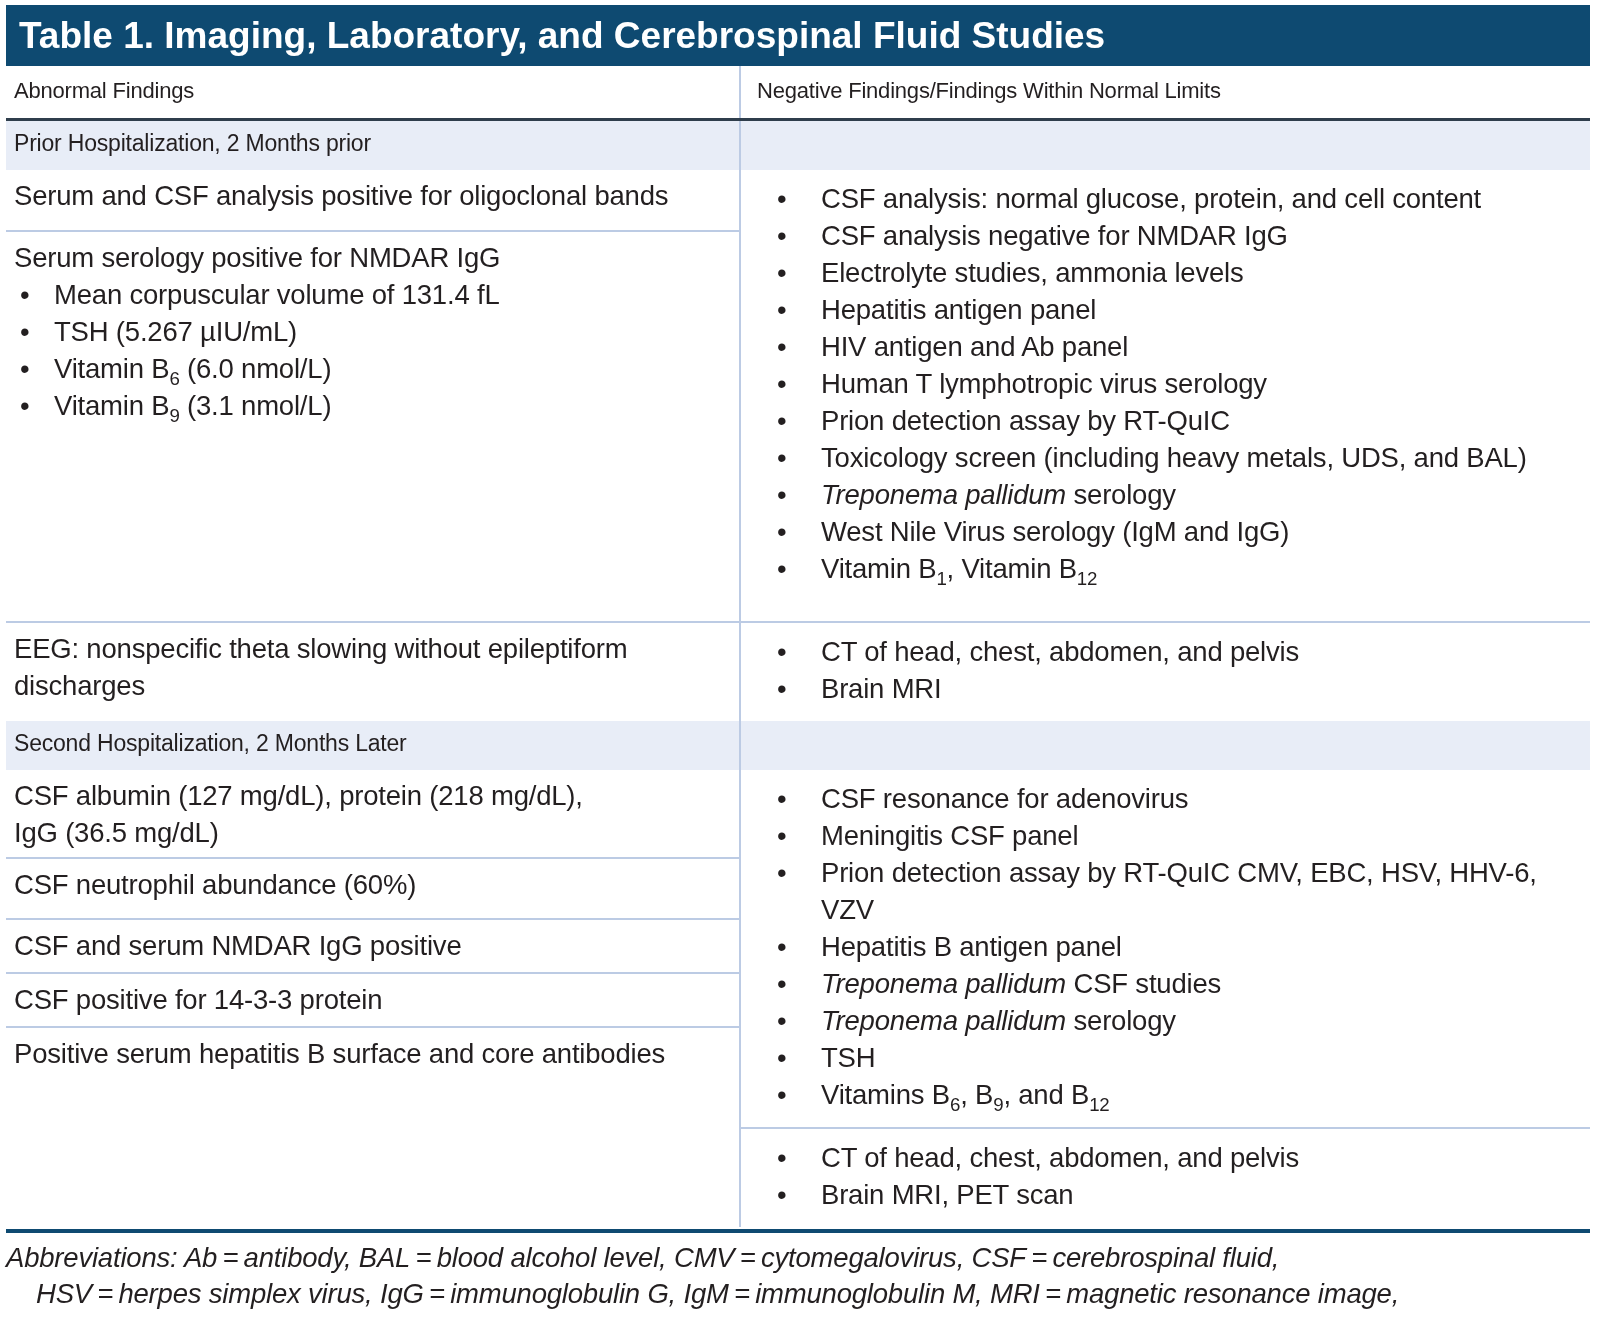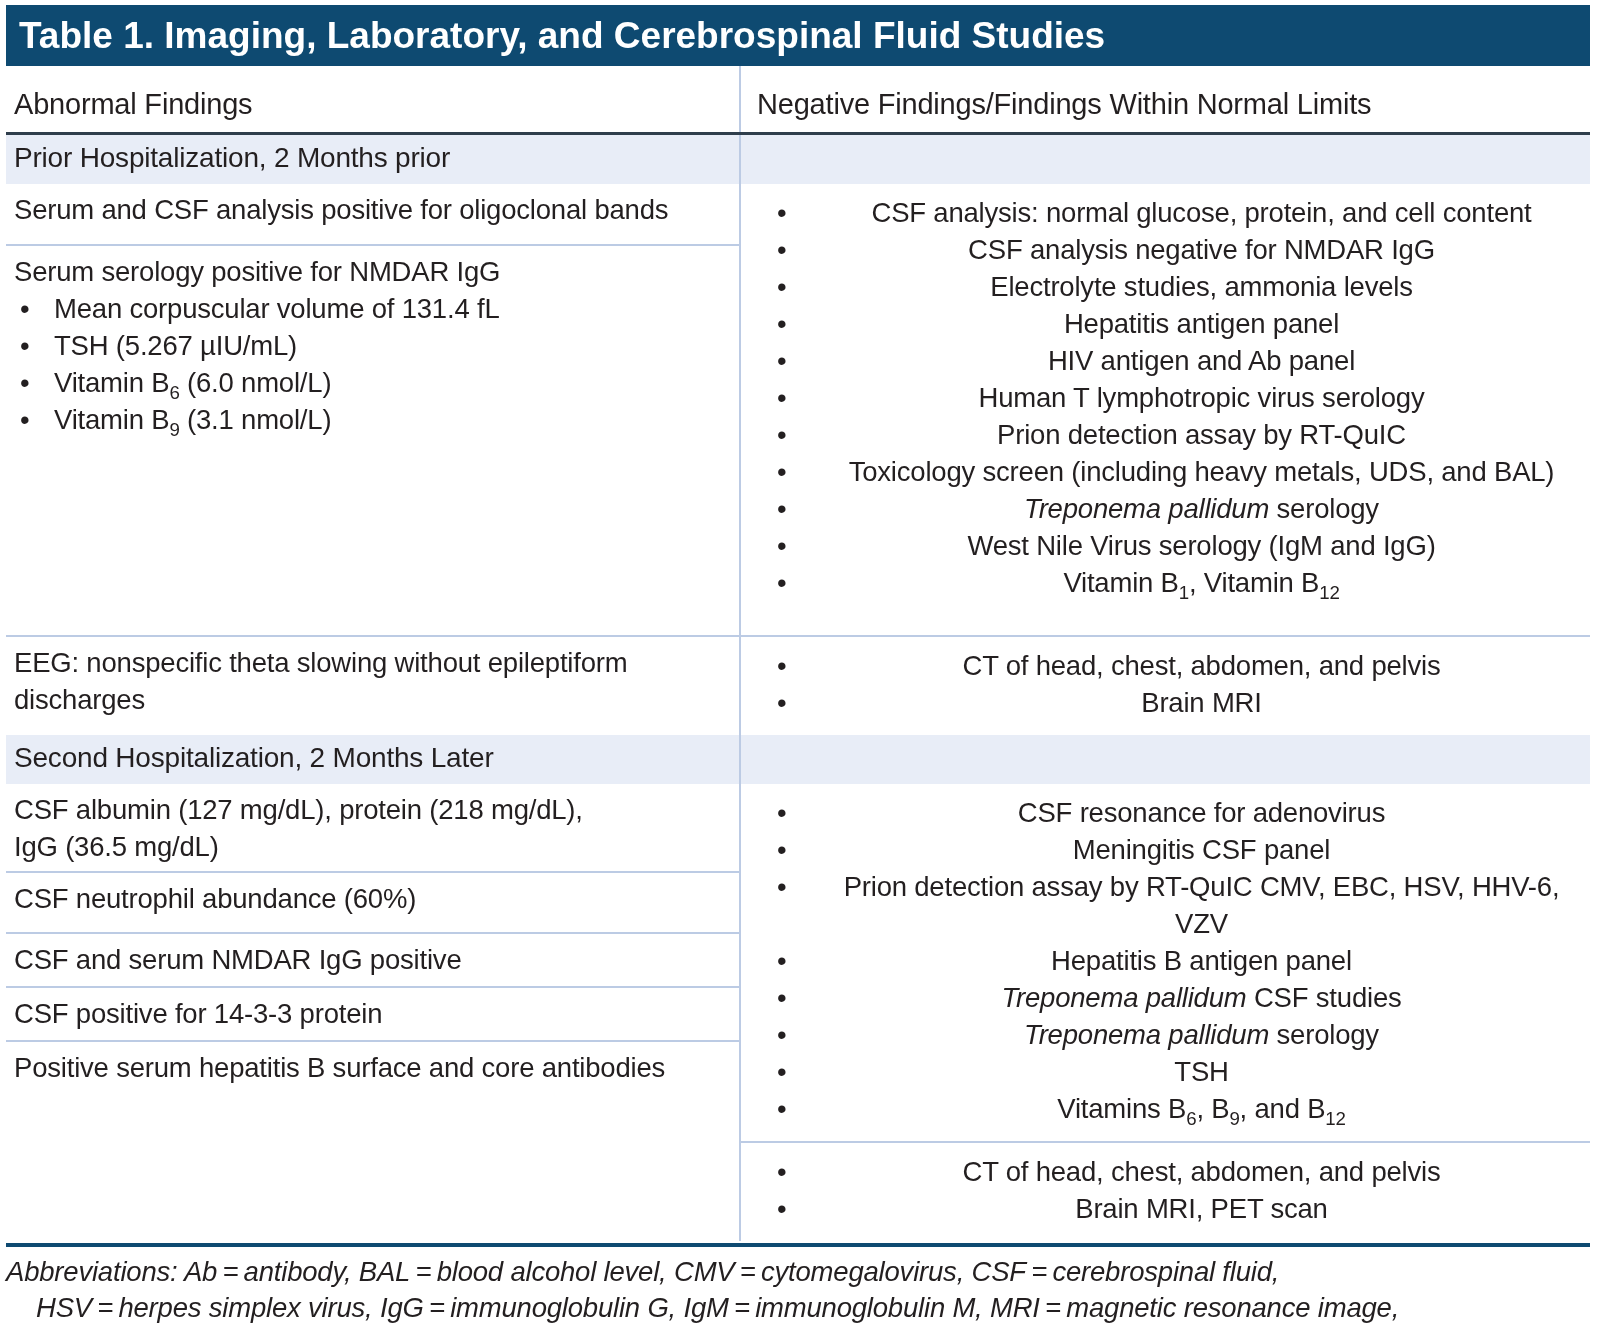--- a/index.html
+++ b/index.html
@@ -38,36 +38,36 @@
     table-layout:fixed;
   }
   col.c-left{width:734px;}
   .tbl th,.tbl td{
     vertical-align:top;
     font-weight:normal;
     text-align:left;
     line-height:37px;
   }
   th.hl,th.hr{
-    font-size:29px;
+    font-size:22px;
     height:46px;
-    padding:20px 0 0 8px;
+    padding:6px 0 0 8px;
     border-bottom:3px solid var(--rule_dark);
   }
   th.hr{padding-left:16px;}
   .divL{border-left:2px solid var(--rule_light);}
   tr.band td{
     background:var(--band_bg);
     height:45px;
     padding:4px 0 0 8px;
-    font-size:28px;
+    font-size:23px;
     margin-left:8px;
   }
   td.lc{padding:7px 10px 2px 8px;}
-  td.rc{padding:10px 8px 14px 16px;text-align:center;}
+  td.rc{padding:10px 8px 14px 16px;}
   .bb{border-bottom:2px solid var(--rule_light);}
   .bt{border-top:2px solid var(--rule_light);margin-left:30px;}
   ul.blt{margin:0;padding:0;list-style:none;}
   ul.blt li{position:relative;padding-left:64px;}
   ul.blt li::before{content:"\2022";position:absolute;left:20px;top:0;}
   ul.blt-l{margin:0;padding:0;list-style:none;}
   ul.blt-l li{position:relative;padding-left:40px;}
   ul.blt-l li::before{content:"\2022";position:absolute;left:6px;top:0;}
   i{font-style:italic;}
   sub{font-size:68%;line-height:0;}

